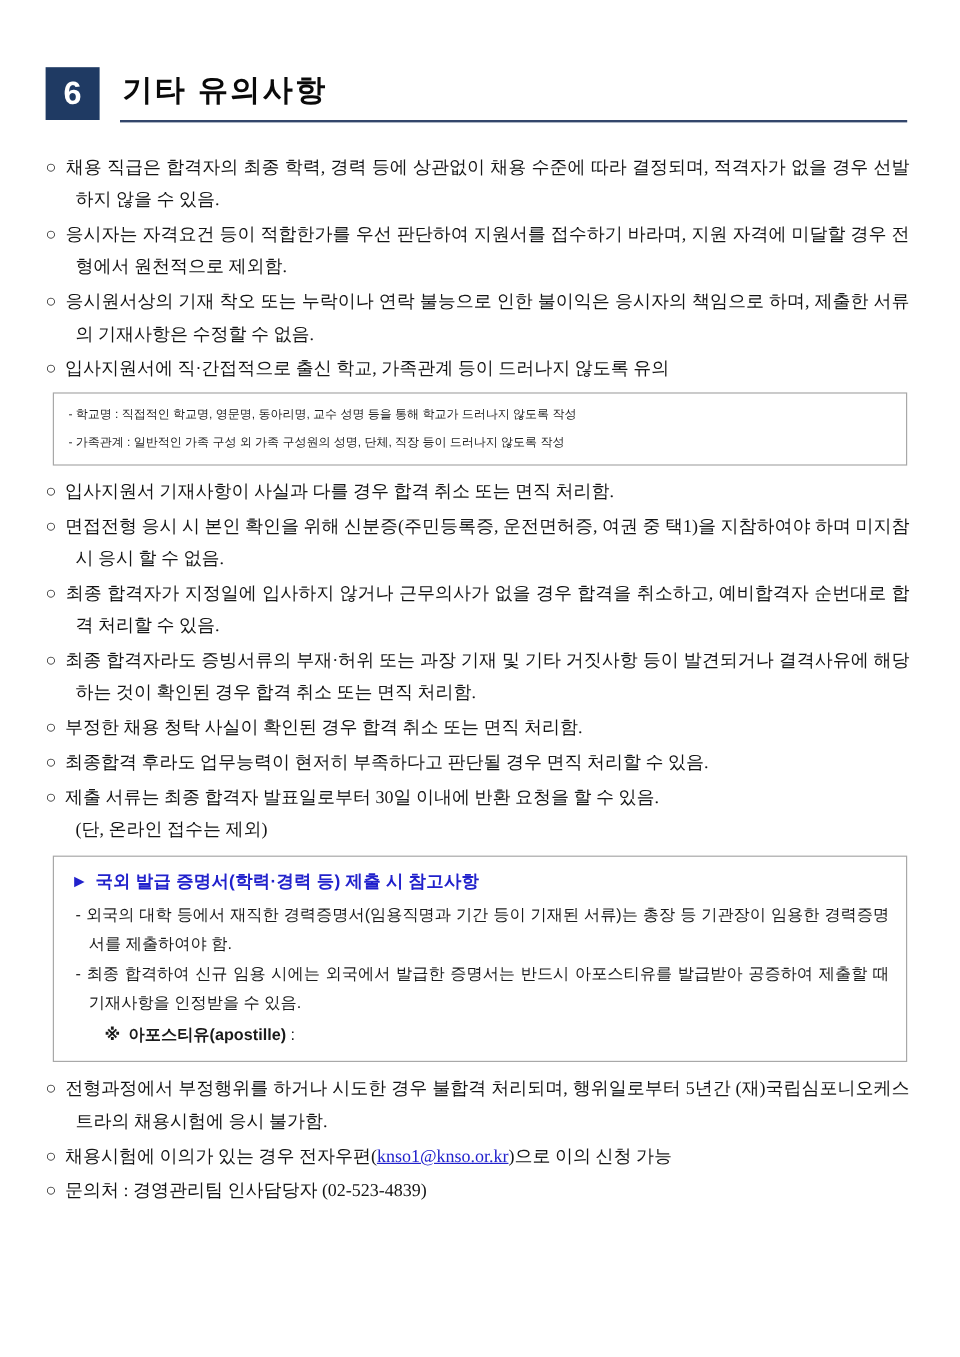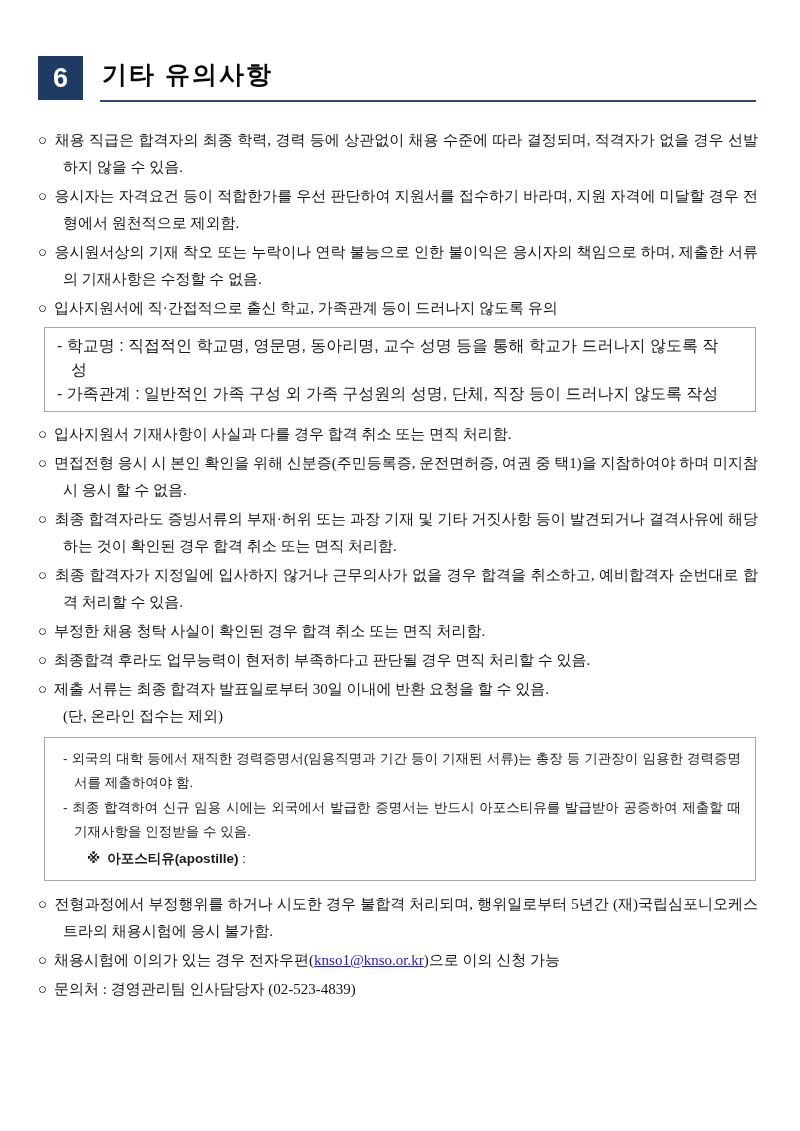--- a/index.html
+++ b/index.html
@@ -44,21 +44,21 @@
     padding-left:25px;text-indent:-25px;
     margin:0 0 2px 0;
   }
   .bullet{margin-right:7px;}
   
   .gbox{
     border:1px solid var(--box-border);
     margin:5px 2px 9px 6px;
     padding:6px 24px 5px 12px;
     font-family:"Liberation Sans","DejaVu Sans",sans-serif;
-    font-size:16px;line-height:24px;color:#1a1a1a;
+    font-size:10px;line-height:24px;color:#1a1a1a;
   }
   .gline{padding-left:14px;text-indent:-14px;}
   .refbox{
     border:1px solid var(--box-border);
     margin:7px 2px 10px 6px;
     padding:9px 14px 9px 14px;
     font-family:"Liberation Sans","DejaVu Sans",sans-serif;
     font-size:13.5px;line-height:24px;color:#1a1a1a;
   }
   .rtitle{
@@ -104,39 +104,42 @@
     <div class="gline">- 가족관계 : 일반적인 가족 구성 외 가족 구성원의 성명, 단체, 직장 등이 드러나지 않도록 작성</div>
   </div>
 
   <div class="para">
     <span class="bullet">○</span><span>입사지원서 기재사항이 사실과 다를 경우 합격 취소 또는 면직 처리함.</span>
   </div>
   <div class="para">
     <span class="bullet">○</span><span>면접전형 응시 시 본인 확인을 위해 신분증(주민등록증, 운전면허증, 여권 중 택1)을 지참하여야 하며 미지참 시 응시 할 수 없음.</span>
   </div>
   <div class="para">
-    <span class="bullet">○</span><span>최종 합격자라도 증빙서류의 부재·허위 또는 과장 기재 및 기타 거짓사항 등이 발견되거나 결격사유에 해당하는 것이 확인된 경우 합격 취소 또는 면직 처리함.</span>
+    <span class="bullet">○</span><span>최종 합격자가 지정일에 입사하지 않거나 근무의사가 없을 경우 합격을 취소하고, 예비합격자 순번대로 합격 처리할 수 있음.</span>
   </div>
   <div class="para">
-    <span class="bullet">○</span><span>최종 합격자가 지정일에 입사하지 않거나 근무의사가 없을 경우 합격을 취소하고, 예비합격자 순번대로 합격 처리할 수 있음.</span>
+    <span class="bullet">○</span><span>최종 합격자라도 증빙서류의 부재·허위 또는 과장 기재 및 기타 거짓사항 등이 발견되거나 결격사유에 해당하는 것이 확인된 경우 합격 취소 또는 면직 처리함.</span>
   </div>
   <div class="para">
     <span class="bullet">○</span><span>부정한 채용 청탁 사실이 확인된 경우 합격 취소 또는 면직 처리함.</span>
   </div>
   <div class="para">
     <span class="bullet">○</span><span>최종합격 후라도 업무능력이 현저히 부족하다고 판단될 경우 면직 처리할 수 있음.</span>
   </div>
 
   <div class="para">
     <span class="bullet">○</span><span>제출 서류는 최종 합격자 발표일로부터 30일 이내에 반환 요청을 할 수 있음.</span><br>
     <span>(단, 온라인 접수는 제외)</span>
   </div>
 
 
   <div class="refbox">
+    <div class="rtitle">
+      <span class="arrow">►</span><span>국외 발급 증명서(학력·경력 등) 제출 시 참고사항</span>
+    </div>
     <div class="ritem">- 외국의 대학 등에서 재직한 경력증명서(임용직명과 기간 등이 기재된 서류)는 총장 등 기관장이 임용한 경력증명서를 제출하여야 함.</div>
     <div class="ritem">- 최종 합격하여 신규 임용 시에는 외국에서 발급한 증명서는 반드시 아포스티유를 발급받아 공증하여 제출할 때 기재사항을 인정받을 수 있음.</div>
     <div class="refnote">
       <span class="nmark">※</span>
         <span class="nlabel">아포스티유(apostille)</span>
         <span class="ncolon"> : </span>
     </div>
   </div>
 
   <div class="para">

